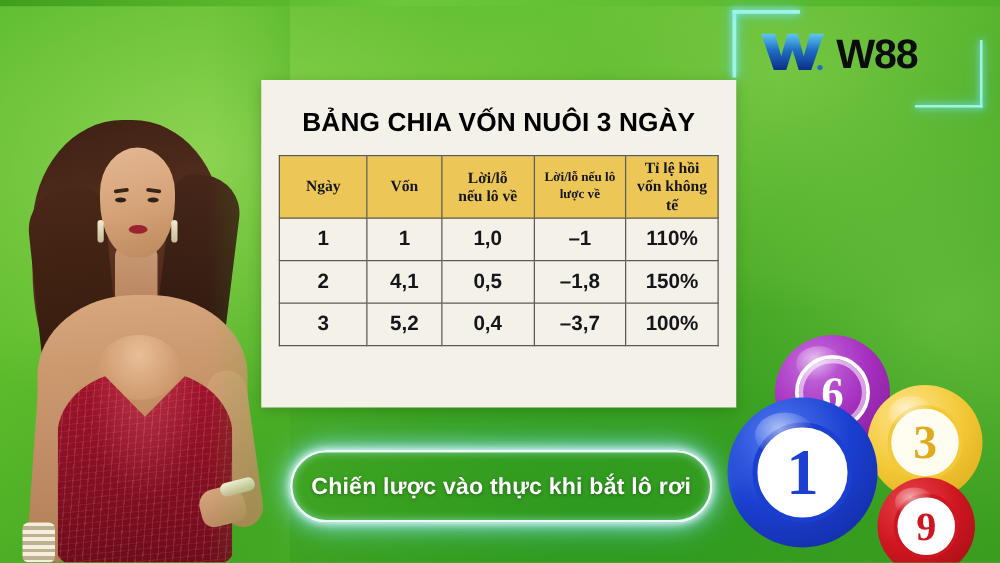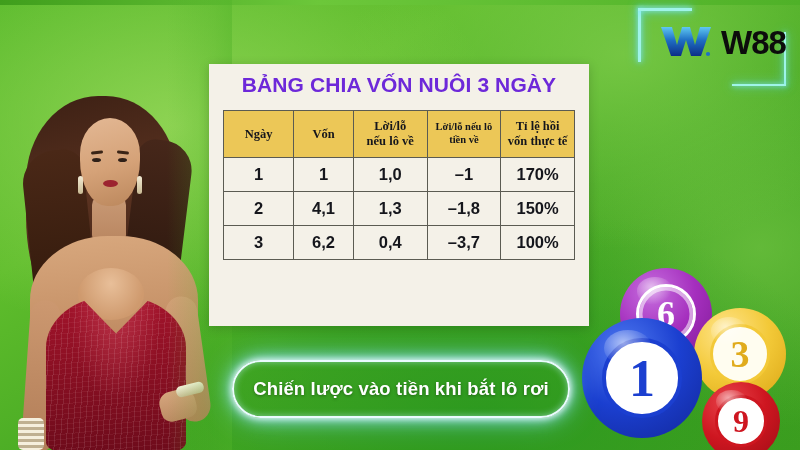--- a/index.html
+++ b/index.html
@@ -112,21 +112,21 @@
   .w-cuff {
     position:absolute; left:18px; top:418px; width:26px; height:32px;
     background:repeating-linear-gradient(180deg,#f5efdd 0 3px,#bfb091 3px 6px); border-radius:5px;
   }
   .w-fade {
     position:absolute; inset:0;
     background:linear-gradient(90deg, rgba(0,0,0,0) 72%, rgba(80,178,40,.25) 92%, rgba(80,178,40,.45) 100%);
   }
 
   
-  #logo { position:absolute; right:14px; top:8px; width:148px; height:78px; }
+  #logo { position:absolute; right:14px; top:8px; width:200px; height:78px; }
   .brk { position:absolute; width:54px; height:54px; }
   .brk::before, .brk::after {
     content:""; position:absolute; background:#9ff4e8;
     box-shadow:0 0 5px #7fe8ff, 0 0 11px #58d8ff;
   }
   .brk.tl { left:0; top:0; }
   .brk.tl::before { left:0; top:0; width:2.5px; height:54px; }
   .brk.tl::after  { left:0; top:0; width:54px; height:2.5px; }
   .brk.br { right:0; bottom:0; }
   .brk.br::before { right:0; bottom:0; width:2.5px; height:54px; }
@@ -170,22 +170,22 @@
   .ball-9 .ring { background:#fff; border:3px solid #ce1620; color:#ce1620; font-size:32px;
     box-shadow:0 0 0 2.5px #fff inset; }
 
   
   #card {
     position:absolute; left:209px; top:64px; width:380px; height:262px;
     background:#f4f1e8;
     box-shadow:0 2px 10px rgba(0,0,0,.18);
   }
   #card-title {
-    text-align:center; font-size:21px; font-weight:bold; color:#6d28d9;
-    letter-spacing:.1px; padding-top:9px; font-family:"Liberation Sans", sans-serif;
+    text-align:center; font-size:21px; font-weight:bold; color:#000000;
+    letter-spacing:.1px; padding-top:23px; font-family:"Liberation Sans", sans-serif;
   }
   #tbl-wrap { padding:13px 14px 0 14px; }
   table { width:100%; border-collapse:collapse; table-layout:fixed; }
   th, td {
     border:1px solid #5b5b52; text-align:center;
     font-family:"Liberation Serif", serif; color:#15161c;
   }
   thead th {
     background:#ecc757; font-weight:bold; height:47px;
     font-size:11.5px; line-height:1.2; padding:2px 2px;
@@ -301,50 +301,50 @@
           </th>
           <th class="wide">
             <span>Vốn</span>
           </th>
           <th class="wide">
             <span>Lời/lỗ</span><br>
             <span>nếu lô về</span>
           </th>
           <th class="small">
             <span>Lời/lỗ nếu lô</span><br>
-            <span>tiền về</span>
+            <span>lược về</span>
           </th>
           <th class="wide">
             <span>Tỉ lệ hồi</span><br>
-            <span>vốn thực tế</span>
+            <span>vốn không tế</span>
           </th>
         </tr>
       </thead>
       <tbody>
         <tr>
           <td>1</td>
           <td>1</td>
           <td>1,0</td>
           <td>–1</td>
-          <td>170%</td>
+          <td>110%</td>
         </tr>
         <tr>
           <td>2</td>
           <td>4,1</td>
-          <td>1,3</td>
+          <td>0,5</td>
           <td>–1,8</td>
           <td>150%</td>
         </tr>
         <tr>
           <td>3</td>
-          <td>6,2</td>
+          <td>5,2</td>
           <td>0,4</td>
           <td>–3,7</td>
           <td>100%</td>
         </tr>
       </tbody>
     </table>
   </div>
 </div>
 
 <div id="pill">
-  <span id="pill-text">Chiến lược vào tiền khi bắt lô rơi</span>
+  <span id="pill-text">Chiến lược vào thực khi bắt lô rơi</span>
 </div>
 
 </body></html>

